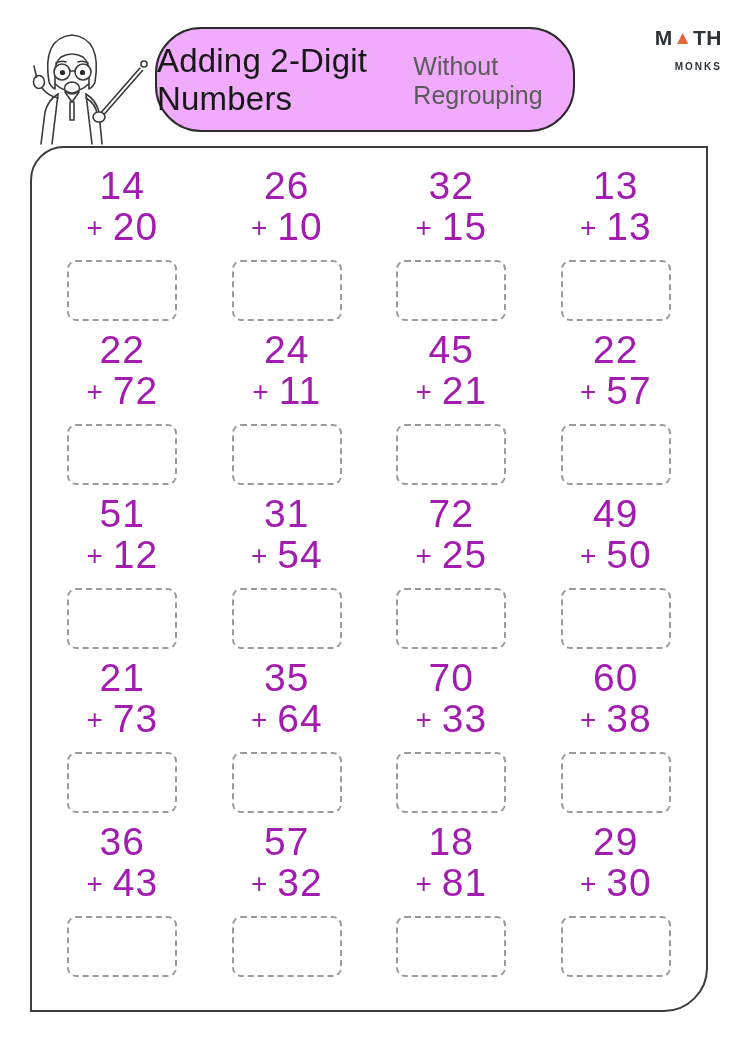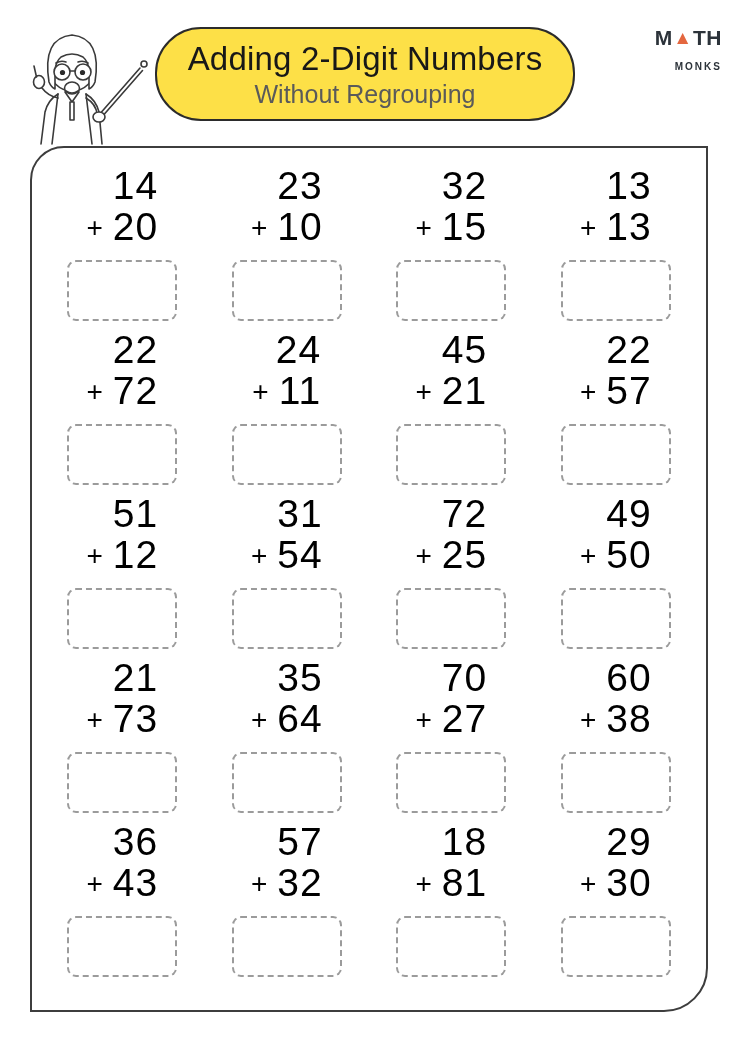--- a/index.html
+++ b/index.html
@@ -9,25 +9,25 @@
     background:#ffffff;
     font-family:"Liberation Sans","DejaVu Sans",sans-serif;
     overflow:hidden;
   }
 
   
   .mascot{position:absolute;left:8px;top:22px;}
 
   .title-box{
     position:absolute;left:155px;top:27px;
-    width:420px;height:94px;
+    width:420px;height:105px;
     border:2px solid #2b2b2b;border-radius:46px;
     box-sizing:border-box;
-    display:flex;flex-direction:column;align-items:center;justify-content:center;
-    background:#fde047;
+    display:flex;flex-direction:row;align-items:center;justify-content:center;
+    background:#f0abfc;
   }
   .title{font-size:33px;color:#181818;line-height:1.15;letter-spacing:0.2px;}
   .subtitle{font-size:25px;color:#5a5a5a;line-height:1.15;margin-top:2px;}
 
   .logo{
     position:absolute;right:14px;top:27px;
     text-align:right;line-height:1;
     color:#2c333a;
   }
   .logo-row{font-size:21px;font-weight:bold;letter-spacing:0.5px;display:flex;align-items:baseline;}
@@ -49,22 +49,22 @@
     padding:17px 8px 25px 8px;
     display:grid;
     grid-template-columns:repeat(4,1fr);
     grid-template-rows:repeat(5,1fr);
   }
   .problem{
     display:flex;flex-direction:column;
     align-items:center;justify-content:flex-start;
   }
   .nums{
-    display:flex;flex-direction:column;align-items:flex-end;
-    font-size:39px;line-height:41px;color:#000000;letter-spacing:1px;
+    display:flex;flex-direction:column;align-items:center;
+    font-size:39px;line-height:41px;color:#a21caf;letter-spacing:1px;
   }
   .n2row{display:flex;align-items:center;}
   .plus{font-size:28px;letter-spacing:0;margin-right:10px;transform:translateY(1px);}
   .answer-box{
     width:110px;height:61px;
     box-sizing:border-box;
     border:2px dashed #9b9b9b;
     border-radius:9px;
     margin-top:13px;
     background:transparent;
@@ -137,21 +137,21 @@
       <div class="n2row">
         <span class="plus">+</span>
         <span class="n2">20</span>
       </div>
     </div>
     <div class="answer-box"></div>
   </div>
 
   <div class="problem">
     <div class="nums">
-      <div class="n1">23</div>
+      <div class="n1">26</div>
       <div class="n2row">
         <span class="plus">+</span>
         <span class="n2">10</span>
       </div>
     </div>
     <div class="answer-box"></div>
   </div>
 
   <div class="problem">
     <div class="nums">
@@ -283,21 +283,21 @@
       </div>
     </div>
     <div class="answer-box"></div>
   </div>
 
   <div class="problem">
     <div class="nums">
       <div class="n1">70</div>
       <div class="n2row">
         <span class="plus">+</span>
-        <span class="n2">27</span>
+        <span class="n2">33</span>
       </div>
     </div>
     <div class="answer-box"></div>
   </div>
 
   <div class="problem">
     <div class="nums">
       <div class="n1">60</div>
       <div class="n2row">
         <span class="plus">+</span>

